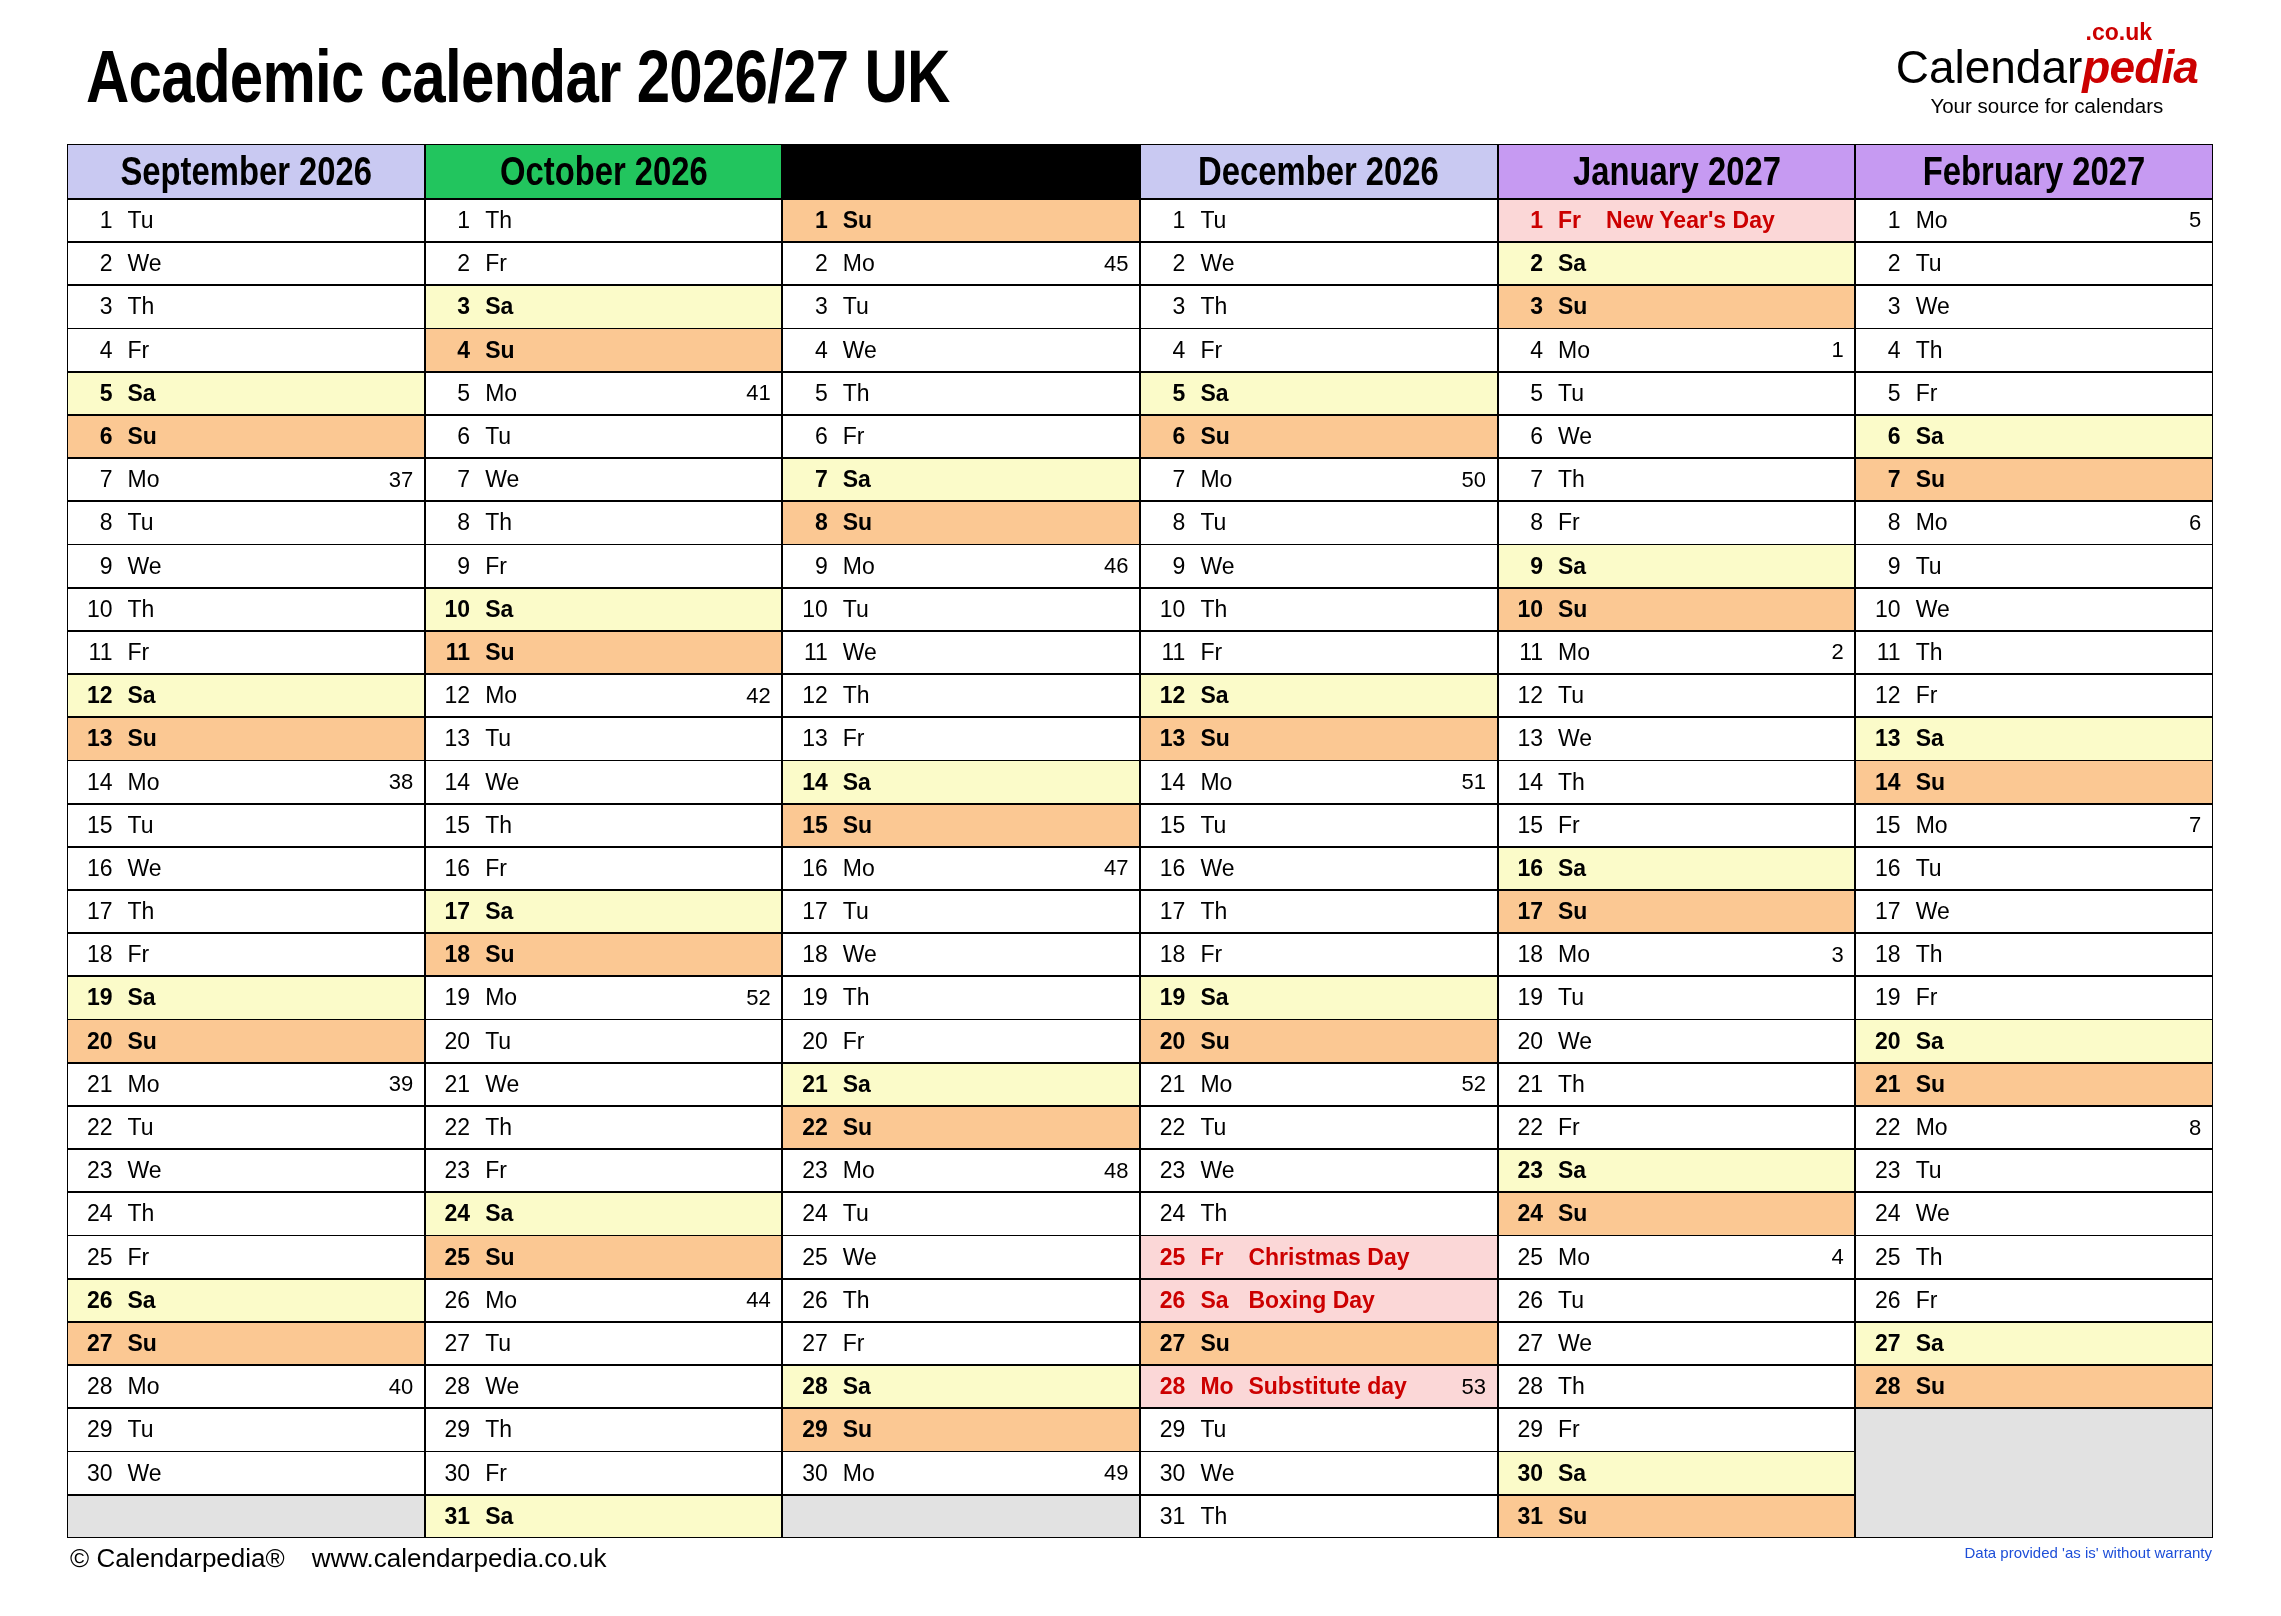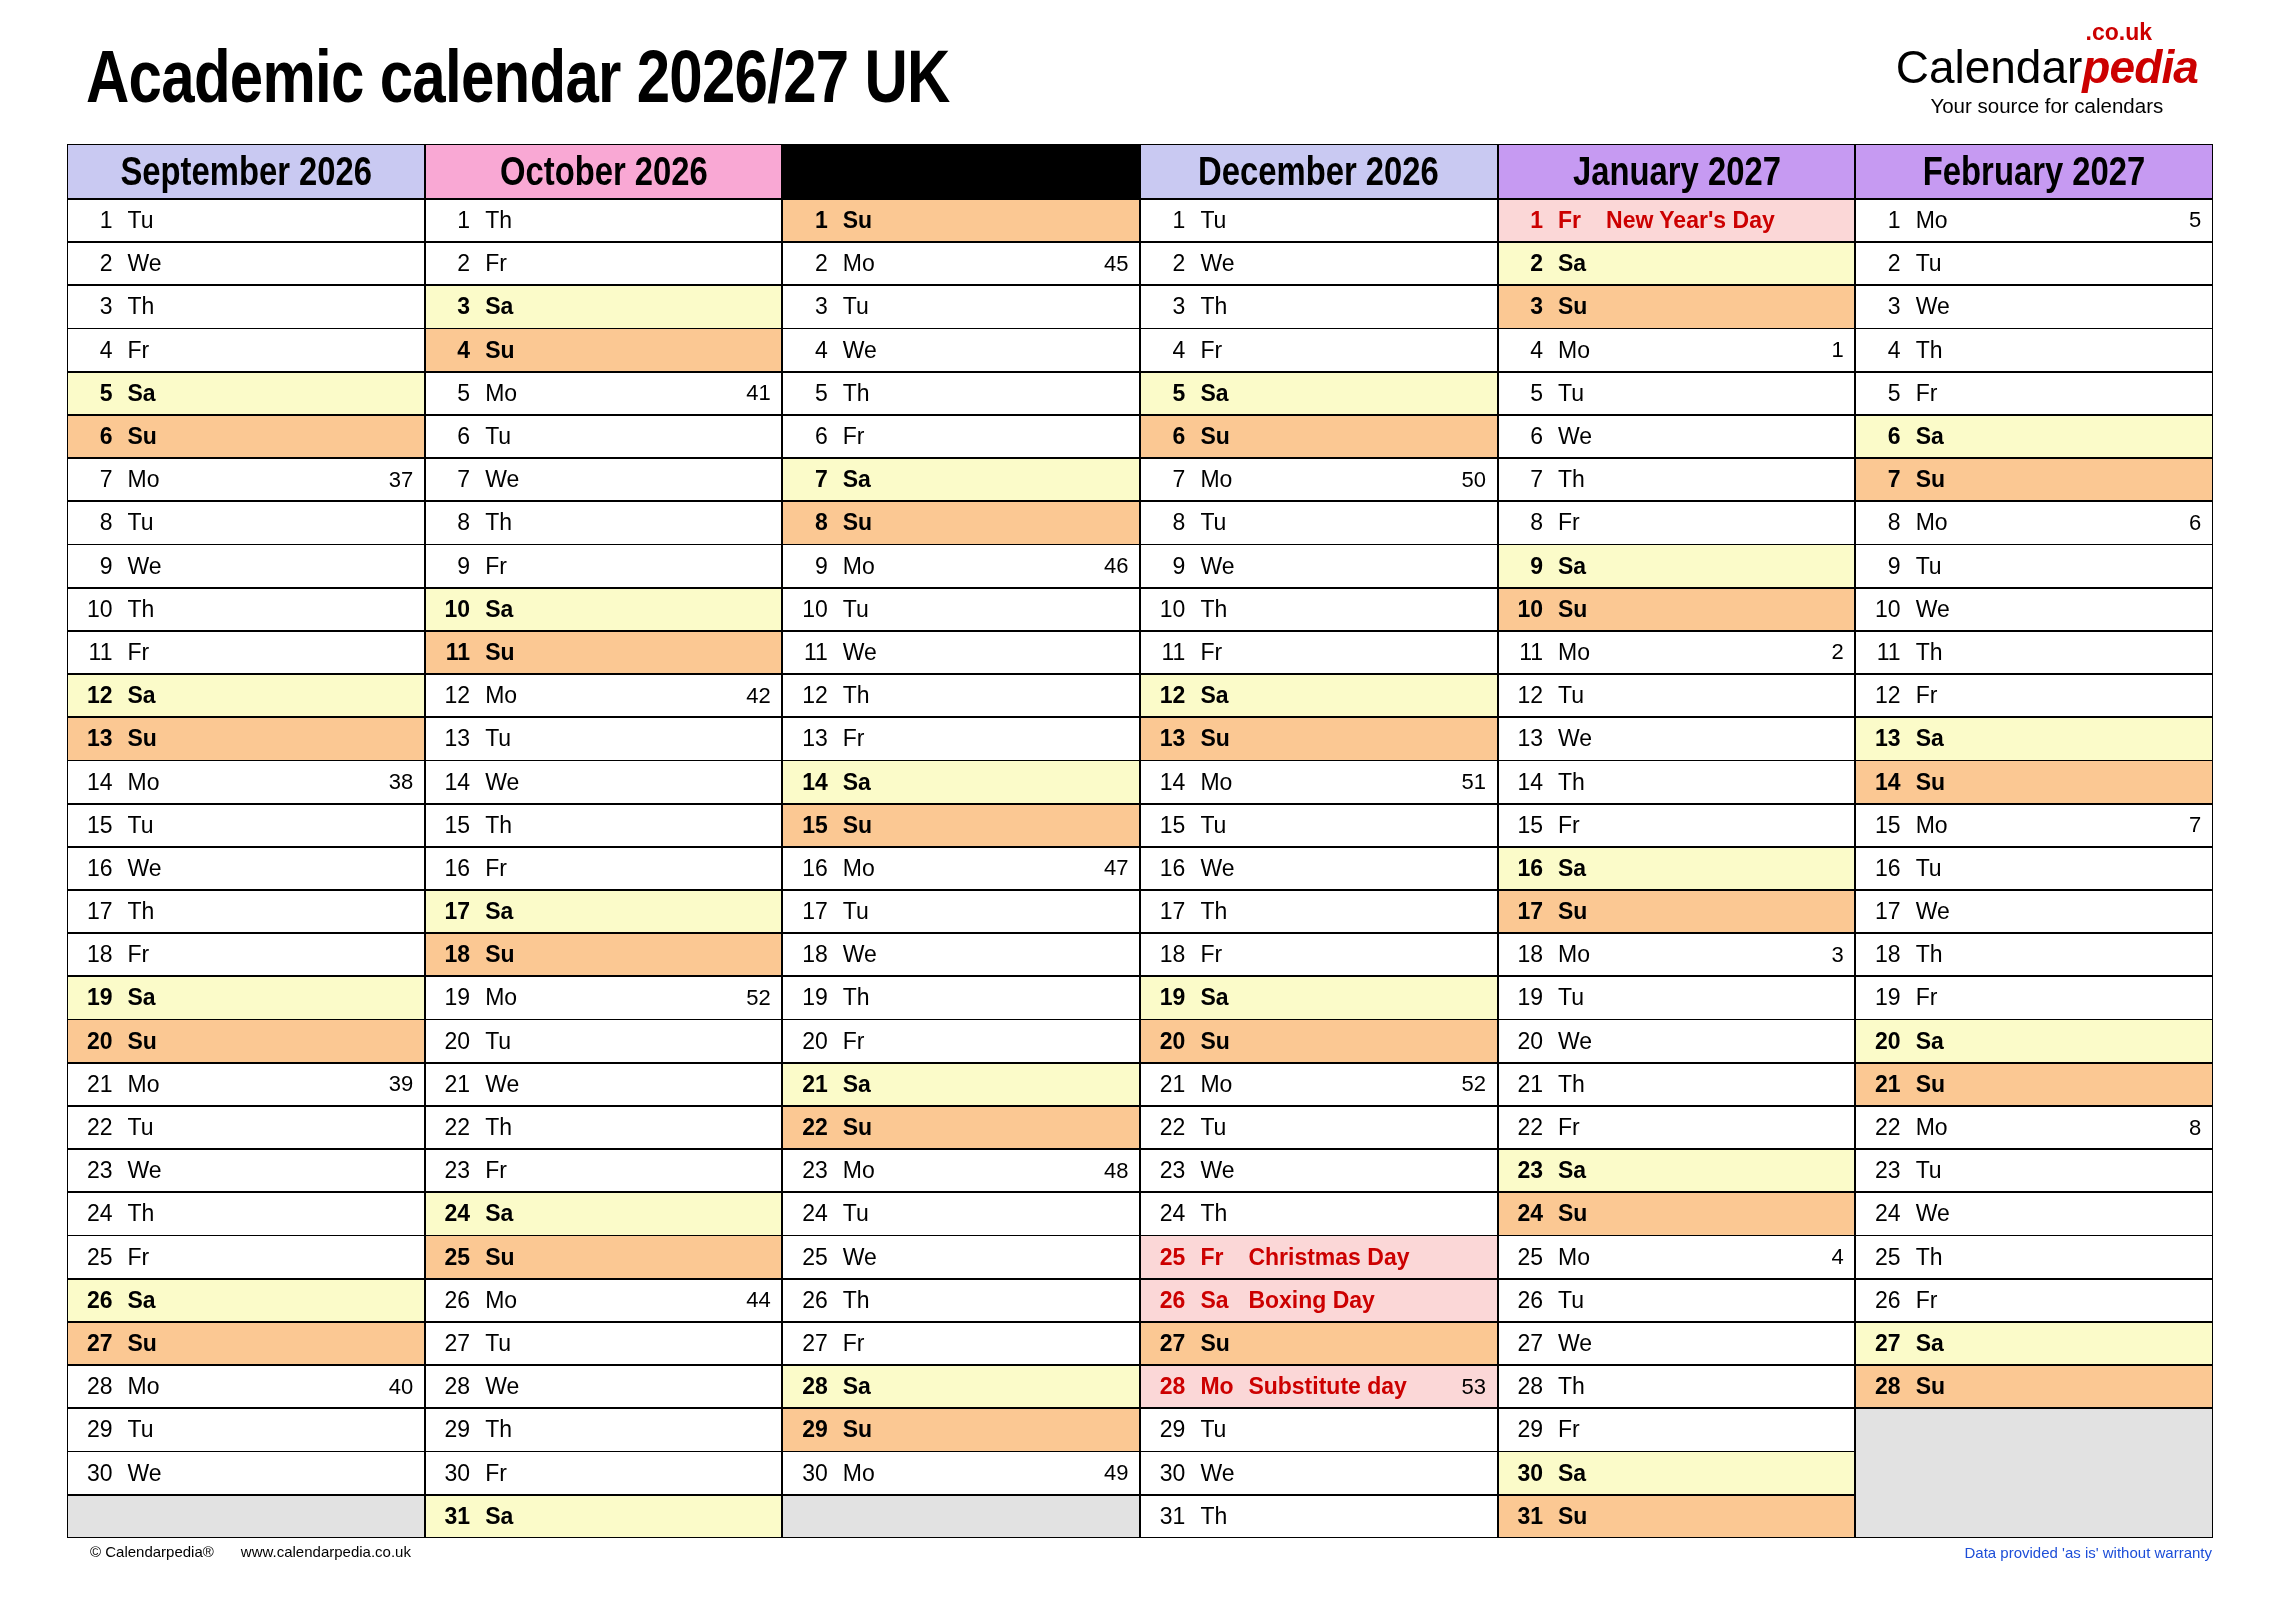--- a/index.html
+++ b/index.html
@@ -138,24 +138,23 @@
     font-weight: bold;
     color: var(--holtext);
   }
   .cell.empty { background: var(--empty); }
 
   
   .footer-left {
     position: absolute;
     left: 70px;
     top: 1543px;
-    font-size: 15px;
+    font-size: 26px;
     color: #000;
     white-space: nowrap;
-    margin-left: 20px;
   }
   .footer-left .footer-url { margin-left: 27px; }
   .footer-right {
     position: absolute;
     right: 69px;
     top: 1544px;
     font-size: 15px;
     color: #1d4ed8;
     white-space: nowrap;
   }
@@ -298,21 +297,21 @@
       </div>
       <div class="cell" style="grid-area: 30 / 1;">
         <span class="num">29</span>
         <span class="dow">Tu</span>
       </div>
       <div class="cell" style="grid-area: 31 / 1;">
         <span class="num">30</span>
         <span class="dow">We</span>
       </div>
       <div class="cell empty" style="grid-area: 32 / 1;"></div>
-      <div class="month-header" style="grid-area: 1 / 2; background: #f9a8d4;">
+      <div class="month-header" style="grid-area: 1 / 2; background: #22c55e;">
         <span class="month-label">October 2026</span>
       </div>
       <div class="cell" style="grid-area: 2 / 2;">
         <span class="num">1</span>
         <span class="dow">Th</span>
       </div>
       <div class="cell" style="grid-area: 3 / 2;">
         <span class="num">2</span>
         <span class="dow">Fr</span>
       </div>

